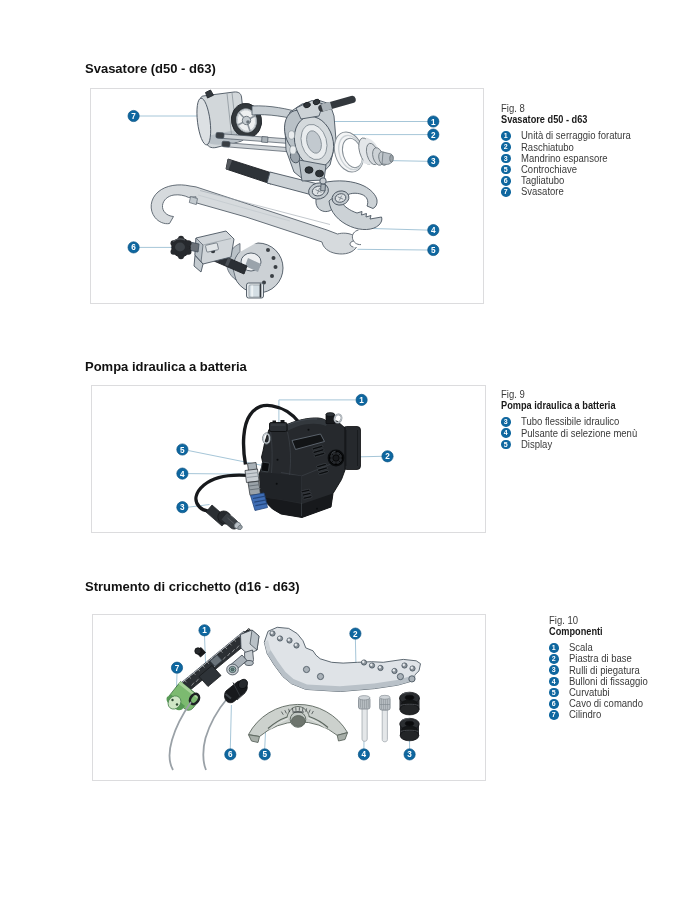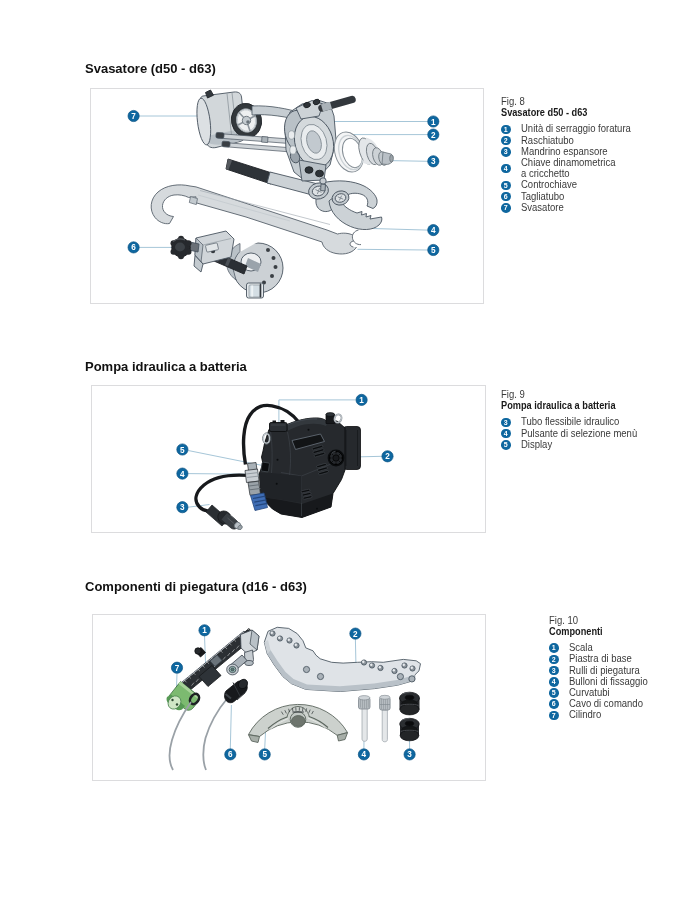--- a/index.html
+++ b/index.html
@@ -6,58 +6,54 @@
   body{width:697px;height:902px;position:relative;overflow:hidden;
        font-family:"Liberation Sans",sans-serif;}
   .h{position:absolute;left:85px;font:700 13px/13px "Liberation Sans",sans-serif;
      color:#111;letter-spacing:0px;white-space:nowrap;}
   .box{position:absolute;border:1px solid #dcdcde;background:#fff;}
   .leg{position:absolute;left:501px;width:180px;color:#3a3a3a;
        font:400 10px/11.2px "Liberation Sans",sans-serif;}
   .leg .fig{display:inline-block;transform:scaleX(.95);transform-origin:0 0;white-space:nowrap;}
   .leg .tit{display:inline-block;font-weight:700;color:#1a1a1a;transform:scaleX(.92);transform-origin:0 0;white-space:nowrap;}
   .items{margin-top:4.9px;}
-  .row{display:flex;align-items:center;}
+  .row{display:flex;align-items:flex-start;}
   .bdg{flex:0 0 auto;width:9.6px;height:9.6px;border-radius:50%;background:#0f679f;
        color:#fff;font:700 7px/9.8px "Liberation Sans",sans-serif;text-align:center;
        margin:0.8px 0 0 0;}
   .txt{display:inline-block;margin-left:10.4px;transform:scaleX(.95);transform-origin:0 0;white-space:nowrap;}
   svg{position:absolute;}
 </style>
 </head>
 <body>
 
 <div class="h" style="top:61.6px;">Svasatore (d50 - d63)</div>
 <div class="box" style="left:90px;top:88px;width:392px;height:214px;"></div>
 
 <div class="h" style="top:359.6px;">Pompa idraulica a batteria</div>
 <div class="box" style="left:91px;top:385px;width:393px;height:146px;"></div>
 
-<div class="h" style="top:580.1px;">Componenti di piegatura (d16 - d63)</div>
+<div class="h" style="top:580.1px;">Strumento di cricchetto (d16 - d63)</div>
 <div class="box" style="left:92px;top:614px;width:392px;height:165px;"></div>
 
-<div class="leg" style="top:96px;">
+<div class="leg" style="top:103px;">
   <div><span class="fig">Fig. 8</span></div>
   <div><span class="tit">Svasatore d50 - d63</span></div>
   <div class="items">
     <div class="row">
         <span class="bdg">1</span>
         <span class="txt">Unità di serraggio foratura</span>
       </div>
     <div class="row">
         <span class="bdg">2</span>
         <span class="txt">Raschiatubo</span>
       </div>
     <div class="row">
         <span class="bdg">3</span>
         <span class="txt">Mandrino espansore</span>
-      </div>
-    <div class="row">
-        <span class="bdg">4</span>
-        <span class="txt">Chiave dinamometrica<br>a cricchetto</span>
       </div>
     <div class="row">
         <span class="bdg">5</span>
         <span class="txt">Controchiave</span>
       </div>
     <div class="row">
         <span class="bdg">6</span>
         <span class="txt">Tagliatubo</span>
       </div>
     <div class="row">

